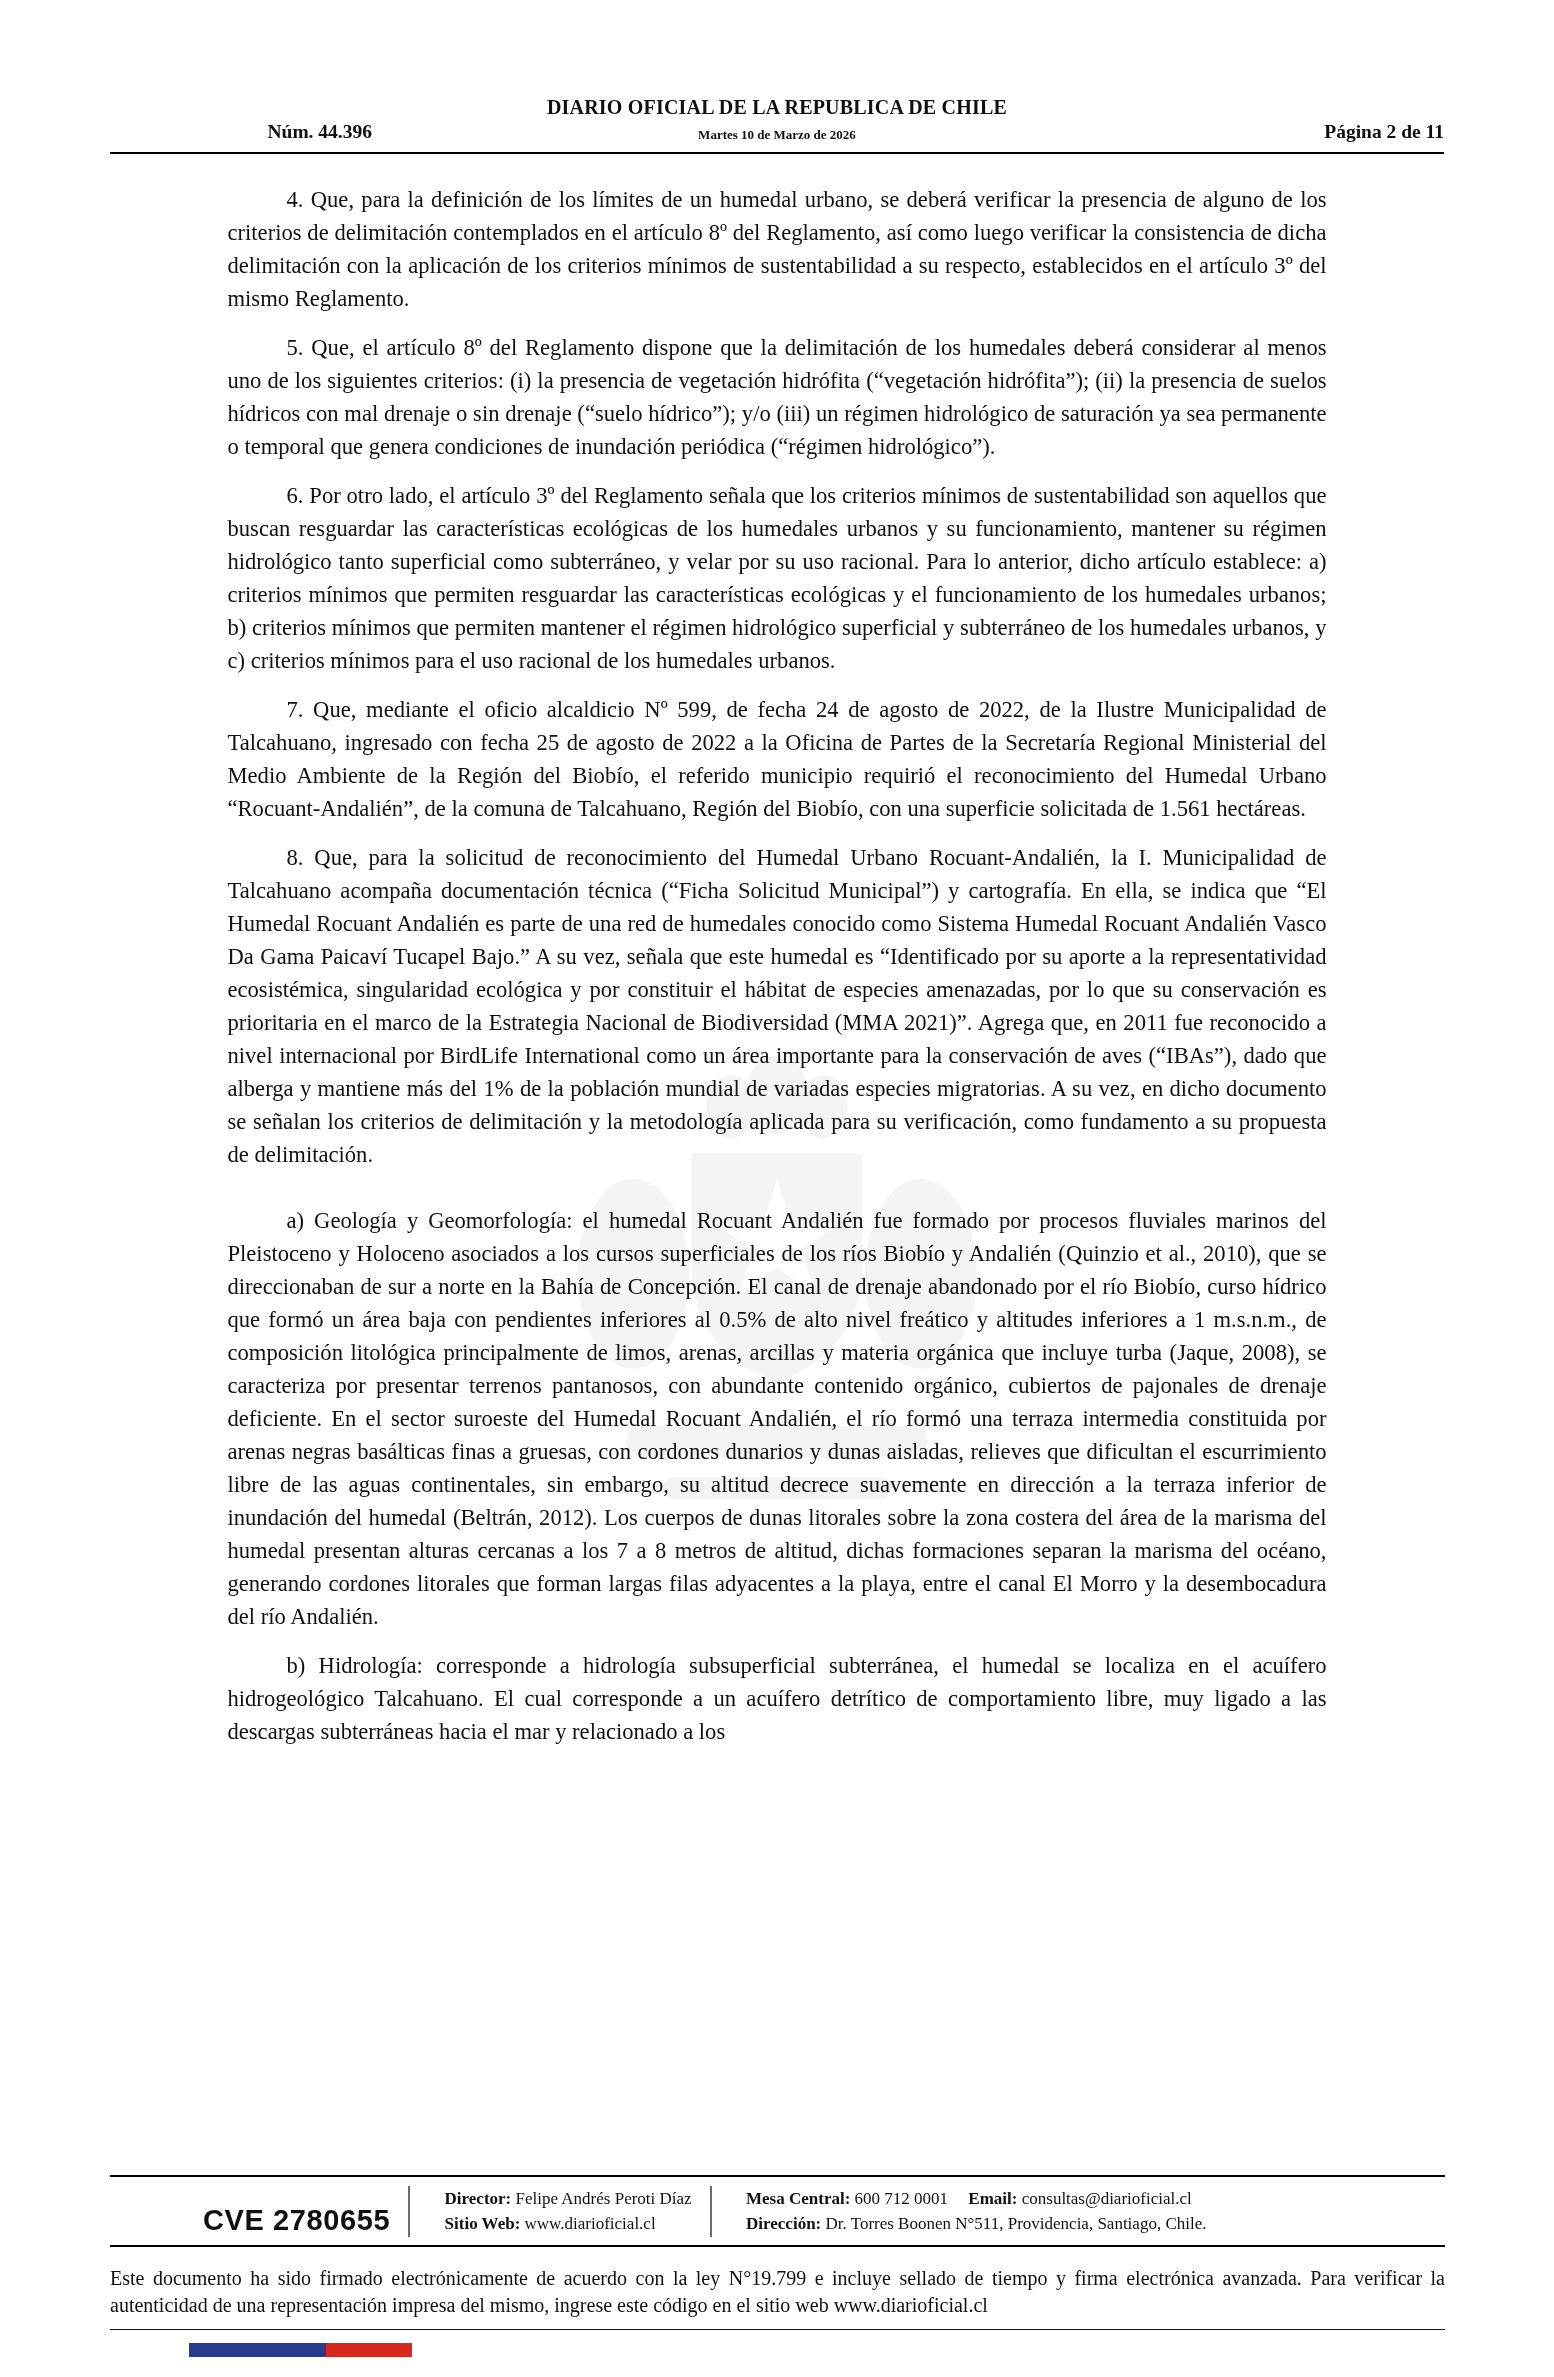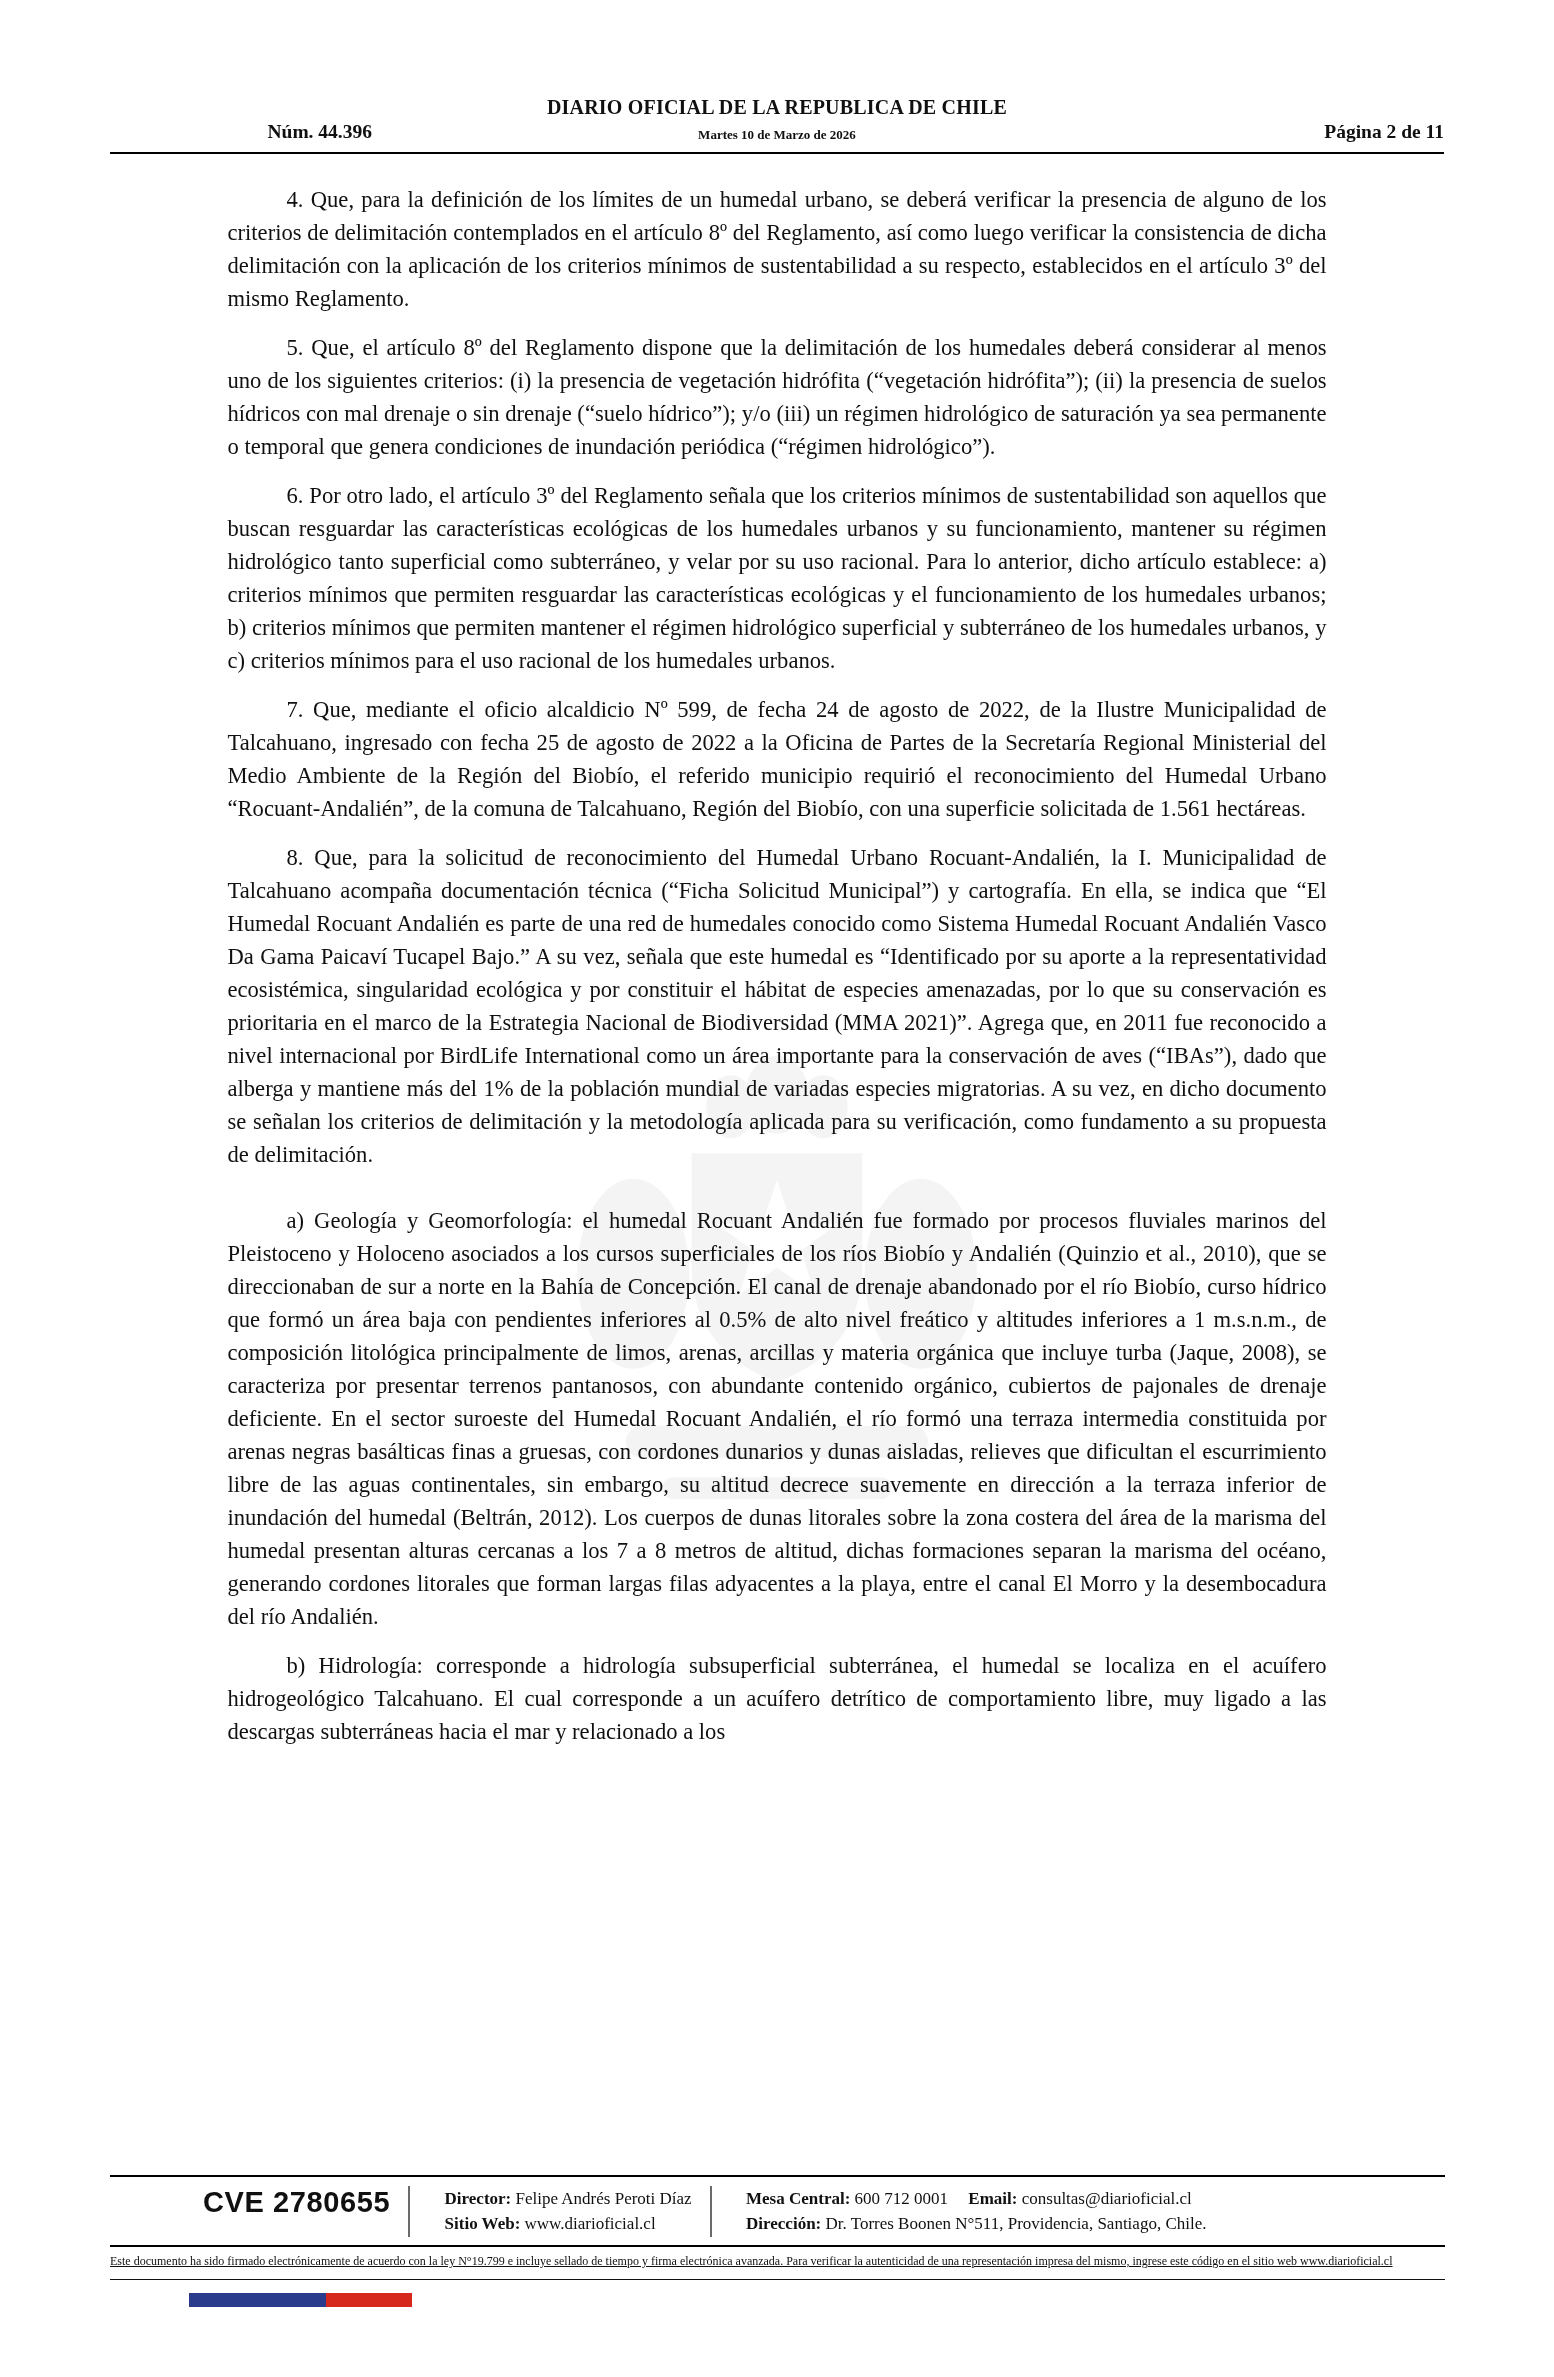--- a/index.html
+++ b/index.html
@@ -24,27 +24,27 @@
   .pagenum { width: 262px; text-align: right; font-size: 19.5px; font-weight: bold; white-space: nowrap; }
   .header-rule { border: none; border-top: 2.4px solid #000; margin: 8.5px 0 0; }
 
   
   .content { position: relative; z-index: 2; width: 1131px; margin: 29px auto 0; font-size: 22.6px; line-height: 33px; text-align: justify; }
   .content p { margin: 16px; text-indent: 59px; }
   .content p.gap-top { margin-top: 33px; }
 
   
   .footer-area { position: absolute; z-index: 2; left: 110px; width: 1335px; top: 2175px; }
-  .footer-box { display: flex; align-items: flex-start; border-top: 2.4px solid #000; border-bottom: 2.4px solid #000; padding: 8.5px 0 8.5px 93px; gap: 18.3px; }
+  .footer-box { display: flex; align-items: flex-end; border-top: 2.4px solid #000; border-bottom: 2.4px solid #000; padding: 8.5px 0 8.5px 93px; gap: 18.3px; }
   .cve { font-family: "Liberation Sans", sans-serif; font-size: 29px; font-weight: bold; letter-spacing: 0.6px; white-space: nowrap; }
   .vdiv { width: 1.8px; background: #6a6a6a; align-self: stretch; }
   .fcol { font-size: 17px; line-height: 1.5; white-space: nowrap; }
   .flabel { font-weight: bold; margin-left: 16px; }
   .gap-left { display: inline-block; }
-  .disclaimer { margin: 6px 0 0; font-size: 12px; line-height: 1.35; text-align: justify; text-decoration: underline; }
+  .disclaimer { margin: 18px 0 0; font-size: 20px; line-height: 1.35; text-align: justify; }
   .bottom-rule { border: none; border-top: 1.2px solid #111; margin: 9.8px 0 0; }
   .flag-bar { margin: 13.4px 0 0 79px; display: flex; width: 223px; height: 13.4px; }
   .flag-blue { flex: 1.6; }
   .flag-red { flex: 1; }
 </style>
 </head>
 <body>
 
 <div class="page">
 

